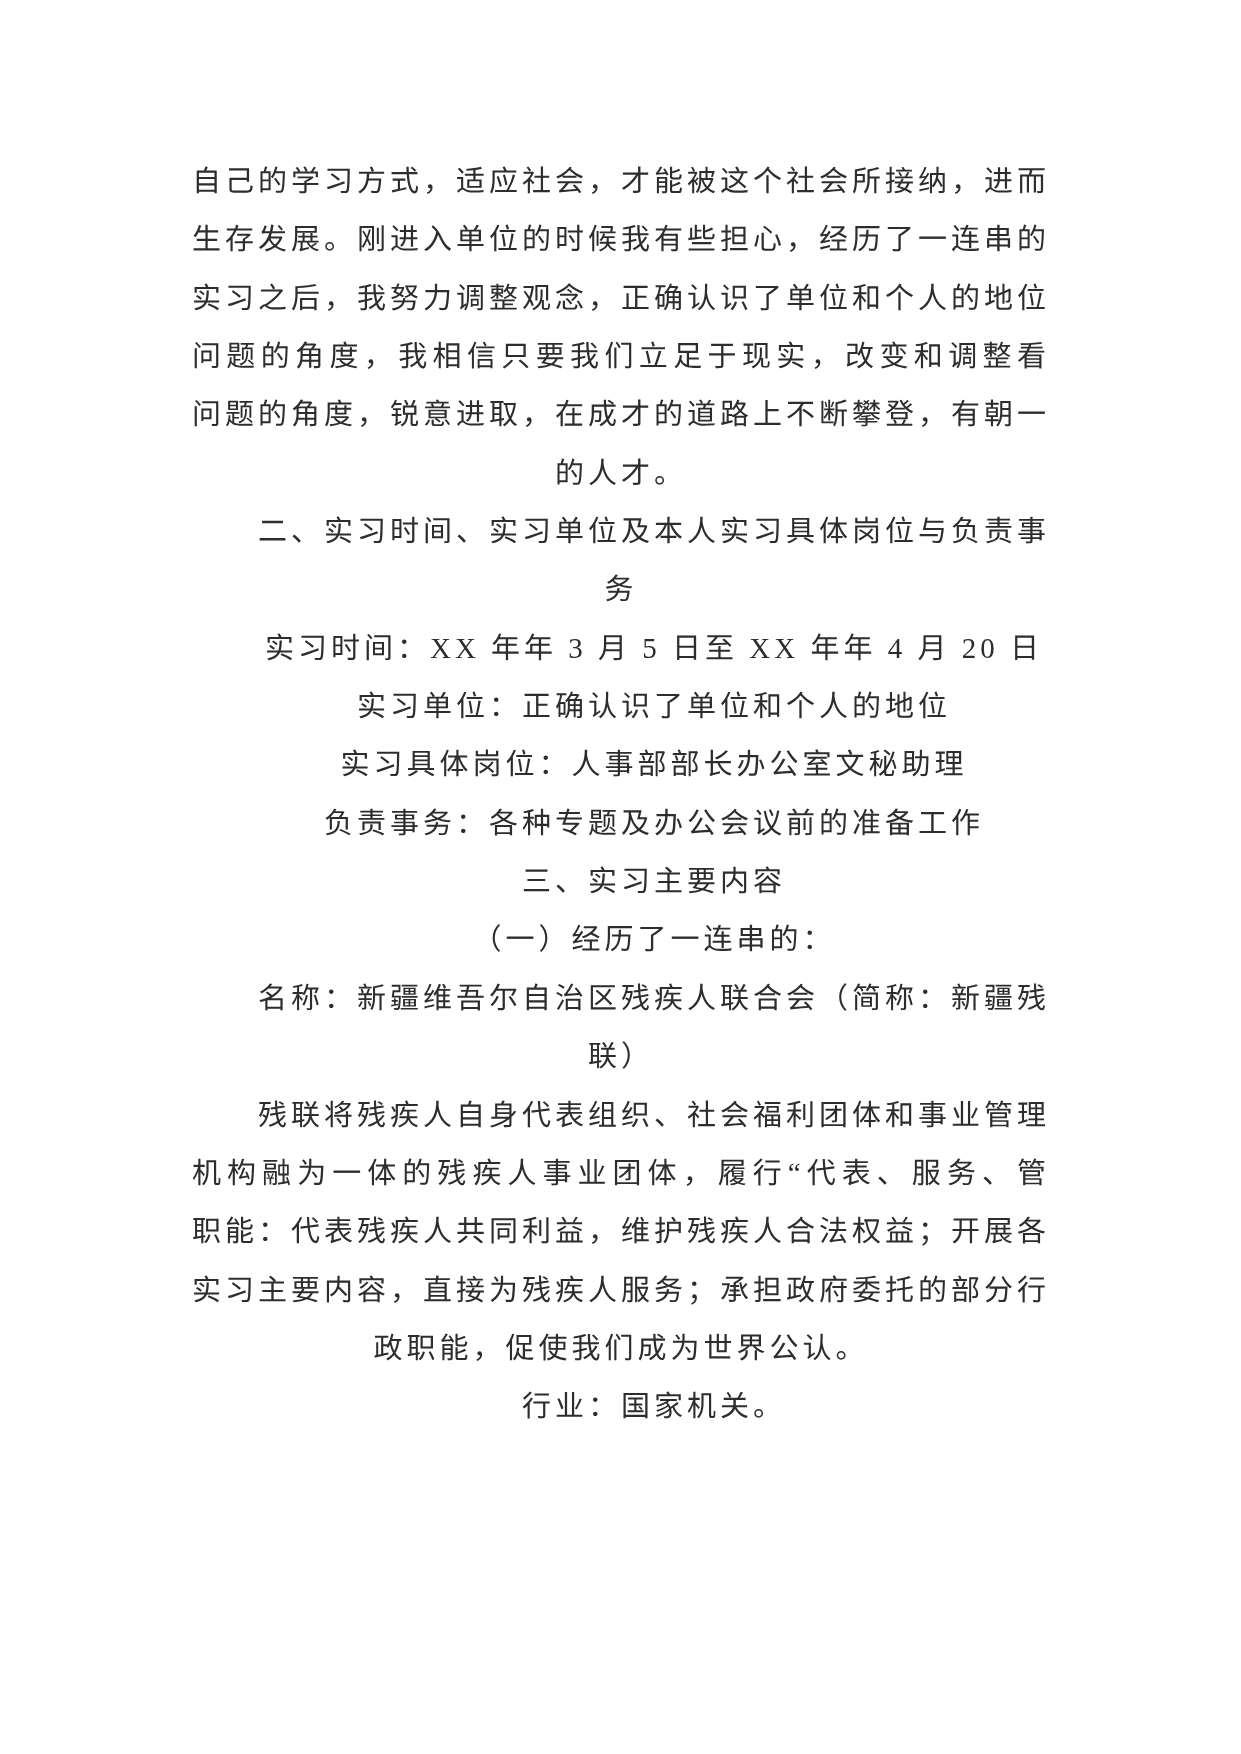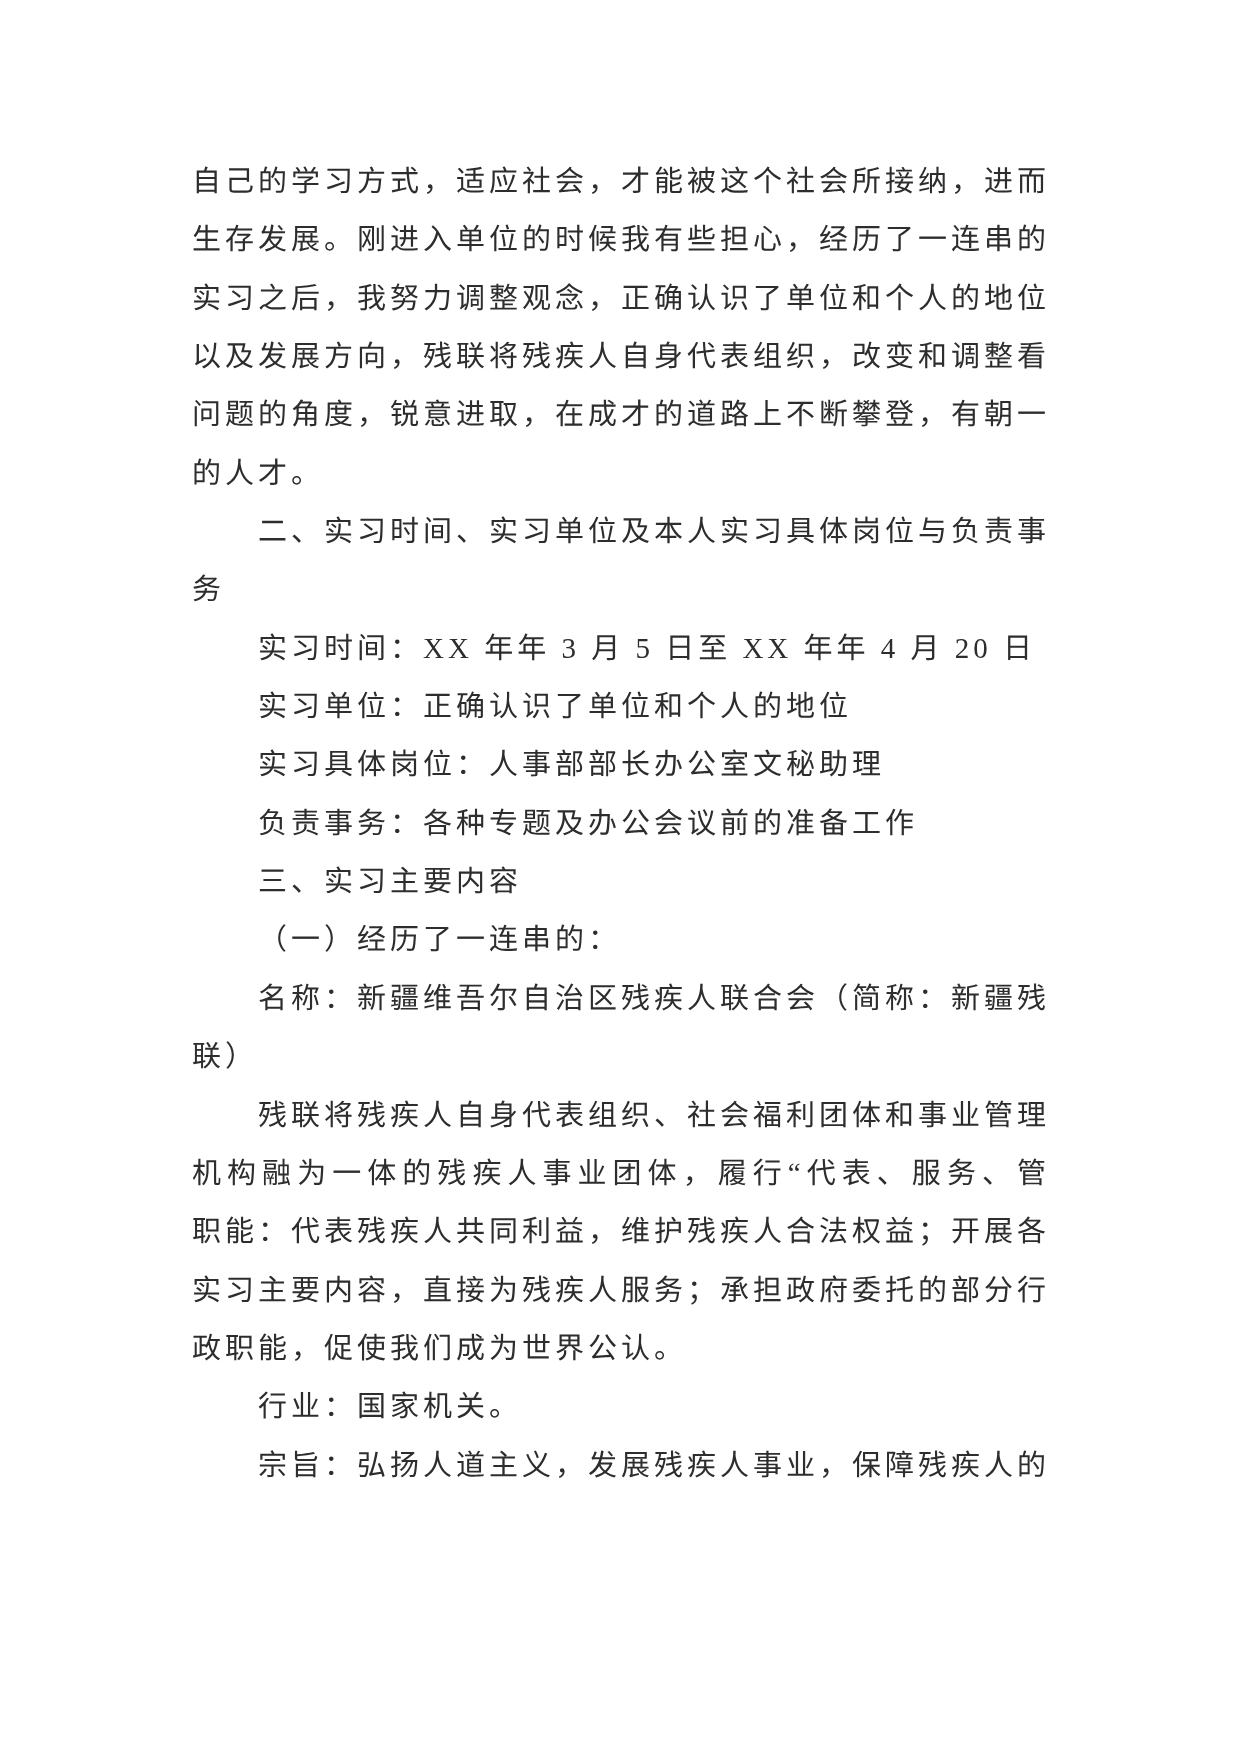--- a/index.html
+++ b/index.html
@@ -26,41 +26,41 @@
     padding: 0;
   }
   .line {
     height: 58.35px;
     line-height: 58.35px;
     font-size: 29px;
     letter-spacing: 4px;
     color: #2d2d2d;
     white-space: normal;
     overflow: hidden;
-    text-align: left;
+    text-align: center;
   }
   .line.justify {
     text-align: justify;
     text-align-last: justify;
     text-justify: inter-character;
   }
   .line.indent {
     padding-left: 66px;
   }
 </style>
 </head>
 <body>
 
 <div class="page" style="background: rgb(255, 255, 255);">
   <div class="doc-body" style="color: rgb(45, 45, 45);">
       <div class="para">
         <div class="line justify">自己的学习方式，适应社会，才能被这个社会所接纳，进而</div>
         <div class="line justify">生存发展。刚进入单位的时候我有些担心，经历了一连串的</div>
         <div class="line justify">实习之后，我努力调整观念，正确认识了单位和个人的地位</div>
-        <div class="line justify">以及发展方向，残联将残疾人自身代表组织，改变和调整看</div>
+        <div class="line justify">问题的角度，我相信只要我们立足于现实，改变和调整看</div>
         <div class="line justify">问题的角度，锐意进取，在成才的道路上不断攀登，有朝一</div>
         <div class="line">的人才。</div>
       </div>
       <div class="para">
         <div class="line indent justify">二、实习时间、实习单位及本人实习具体岗位与负责事</div>
         <div class="line">务</div>
       </div>
       <div class="para">
         <div class="line indent">实习时间：XX 年年 3 月 5 日至 XX 年年 4 月 20 日</div>
       </div>
@@ -86,17 +86,14 @@
       <div class="para">
         <div class="line indent justify">残联将残疾人自身代表组织、社会福利团体和事业管理</div>
         <div class="line justify">机构融为一体的残疾人事业团体，履行“代表、服务、管理”</div>
         <div class="line justify">职能：代表残疾人共同利益，维护残疾人合法权益；开展各</div>
         <div class="line justify">实习主要内容，直接为残疾人服务；承担政府委托的部分行</div>
         <div class="line">政职能，促使我们成为世界公认。</div>
       </div>
       <div class="para">
         <div class="line indent">行业：国家机关。</div>
       </div>
-      <div class="para">
-        <div class="line indent justify">宗旨：弘扬人道主义，发展残疾人事业，保障残疾人的</div>
-      </div>
     </div>
 </div>
 
 </body></html>

